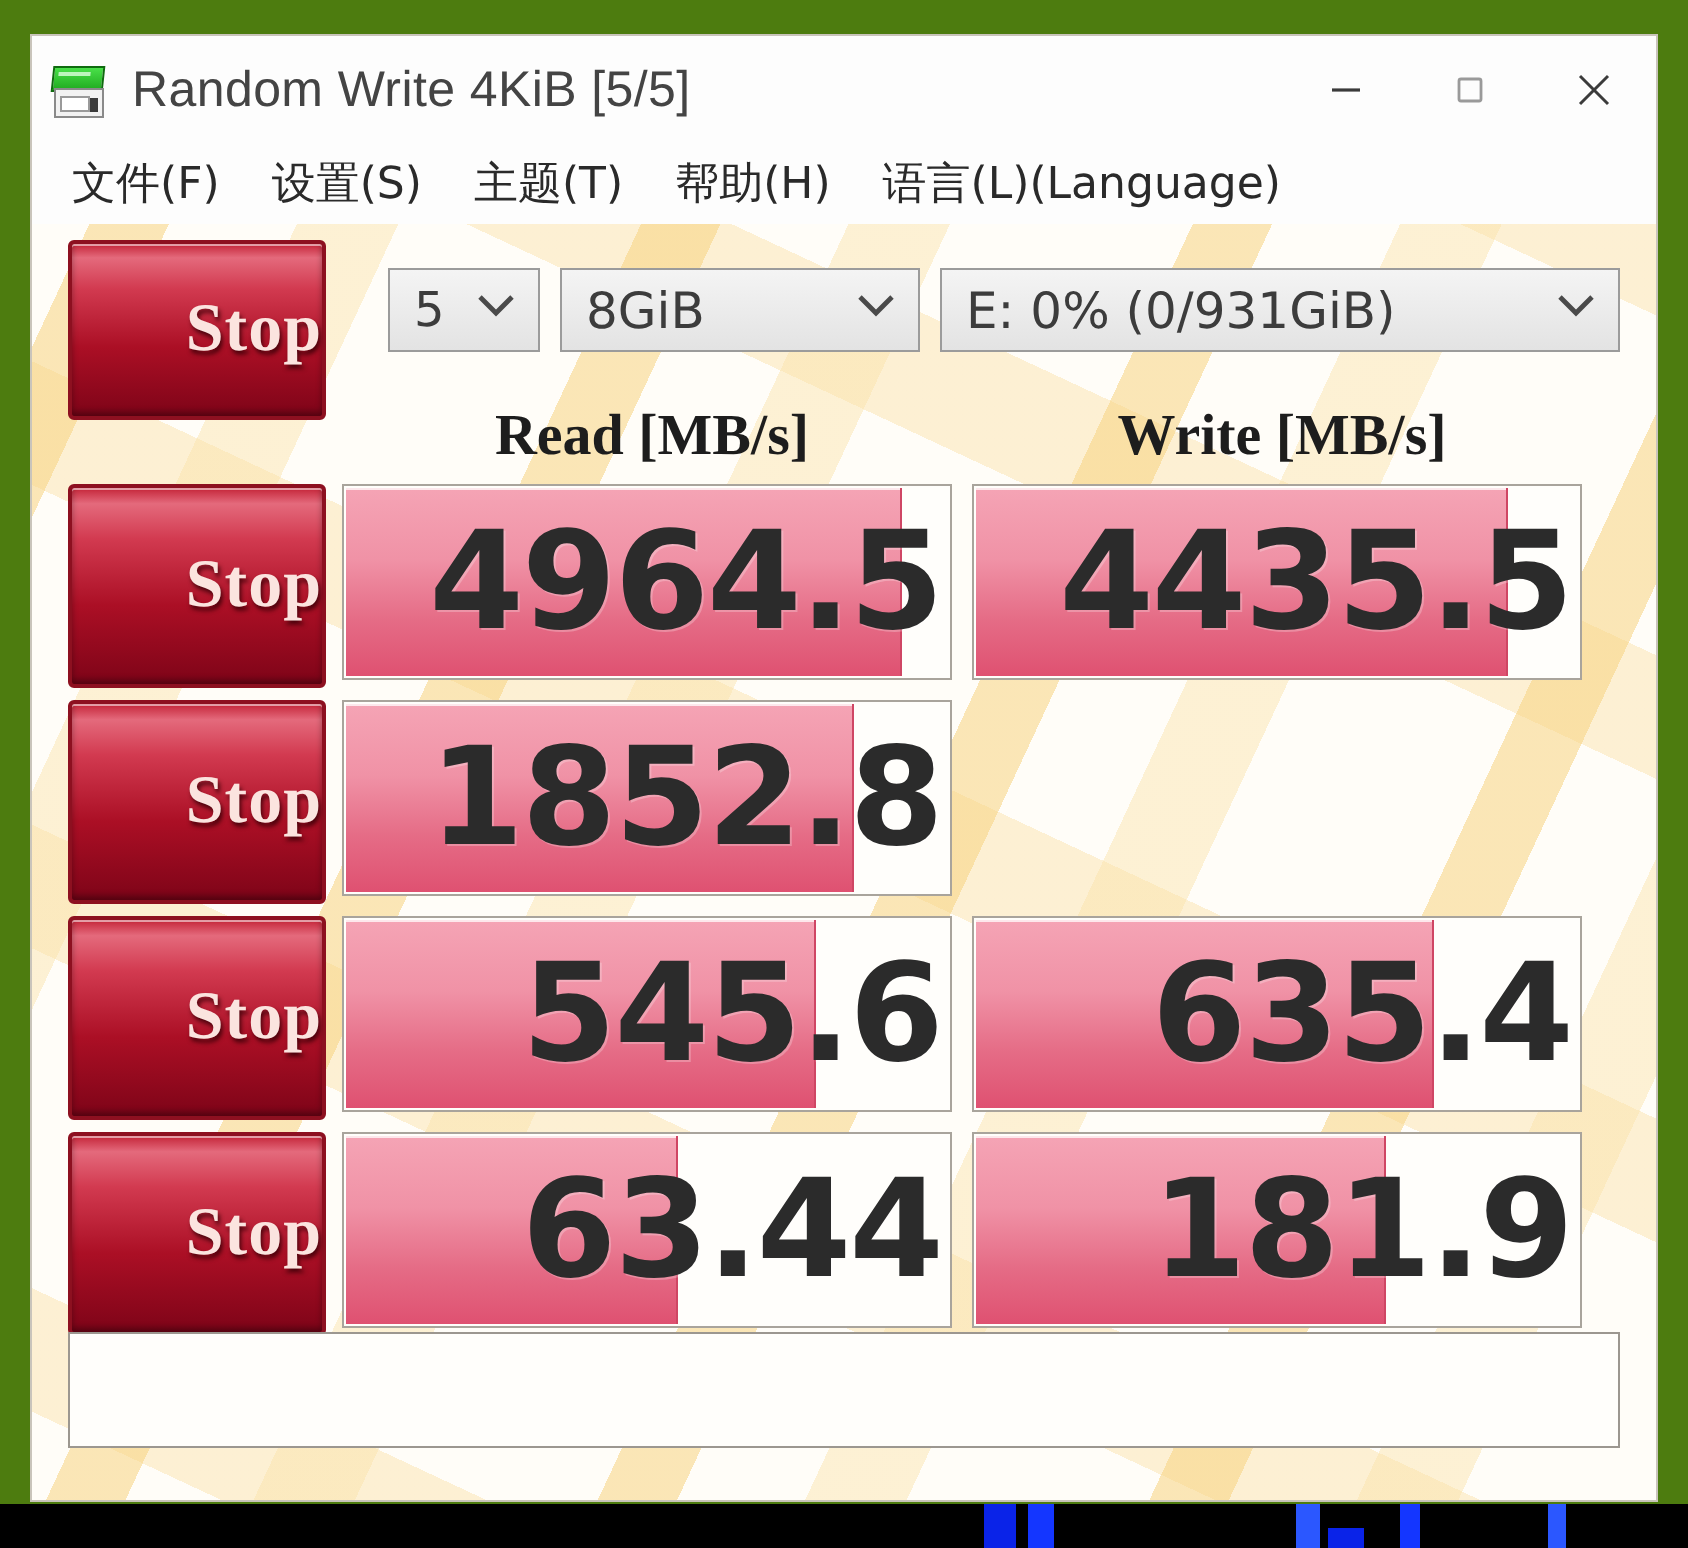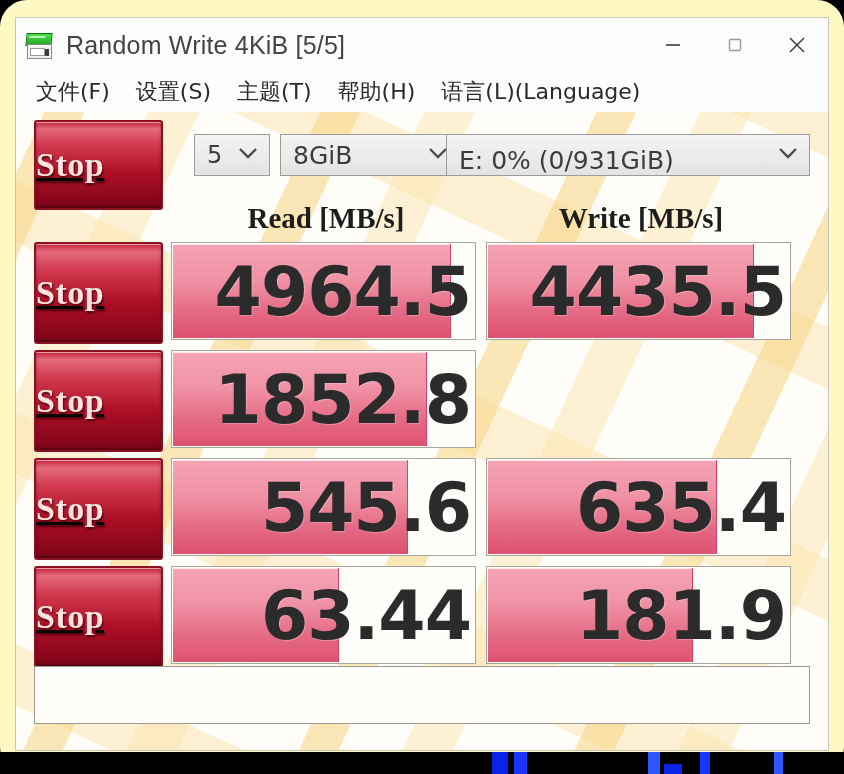--- a/index.html
+++ b/index.html
@@ -3,21 +3,21 @@
 <meta charset="utf-8">
 <style>
   html,body{margin:0;padding:0;background:#000;}
   body{
     width:844px;height:774px;overflow:hidden;
     font-family:"Liberation Sans","DejaVu Sans",sans-serif;
     position:relative;
   }
 
   
-  #screen{position:absolute;inset:0;background:#fef9c3;border-radius:27px;}
+  #screen{position:absolute;inset:0;background:#4d7c0f;}
 
   #blue-strip{
     position:absolute;left:0;top:752px;width:844px;height:22px;
     background:#000;overflow:hidden;
   }
   .blue-bar{position:absolute;bottom:0;background:#0a23e8;}
   .blue-bar.b2{background:#1436ff;}
   .blue-bar.b3{background:#2b57ff;}
 
   
@@ -107,21 +107,21 @@
   }
 
   
   #toolbar{
     position:absolute;left:18px;top:8px;right:18px;height:86px;
   }
   .stop-btn{
     width:125px;height:86px;border:2px solid #8d1020;border-radius:3px;
     background:linear-gradient(180deg,#c42438 0%,#e46a7c 8%,#d23a50 26%,#ab0f25 60%,#7e0418 100%);
     box-shadow:inset 0 1px 0 rgba(255,255,255,.55),inset 0 -2px 3px rgba(0,0,0,.35);
-    display:flex;align-items:center;justify-content:flex-start;cursor:pointer;text-decoration:underline;
+    display:flex;align-items:center;justify-content:flex-end;cursor:pointer;
   }
   .stop-btn span{
     font-family:"Liberation Serif","DejaVu Serif",serif;
     font-weight:bold;font-size:34px;color:#fbe4df;
     text-shadow:1px 2px 2px rgba(60,0,8,.85);
     letter-spacing:.5px;
   }
   .combo{
     position:absolute;top:14px;height:42px;
     background:linear-gradient(180deg,#f4f4f4,#e3e3e3);
@@ -129,21 +129,21 @@
     display:flex;align-items:center;box-sizing:border-box;cursor:pointer;
   }
   .combo .cv{
     font-size:25px;color:#3c3c3c;padding-left:12px;white-space:nowrap;
     font-family:"DejaVu Sans","Liberation Sans",sans-serif;
   }
   .combo .cv.small{font-size:24px;}
   .chev{position:absolute;right:10px;top:50%;transform:translateY(-50%);}
   #combo-count{left:160px;width:76px;}
   #combo-size{left:246px;width:180px;}
-  #combo-drive{left:412px;right:0;align-items:flex-end;}
+  #combo-drive{left:436px;right:0;}
 
   
   .col-head{
     position:absolute;top:90px;font-family:"Liberation Serif","DejaVu Serif",serif;
     font-weight:bold;font-size:29px;color:#1d1d1d;text-align:center;
   }
   #head-read{left:155px;width:310px;}
   #head-write{left:470px;width:310px;}
 
   

